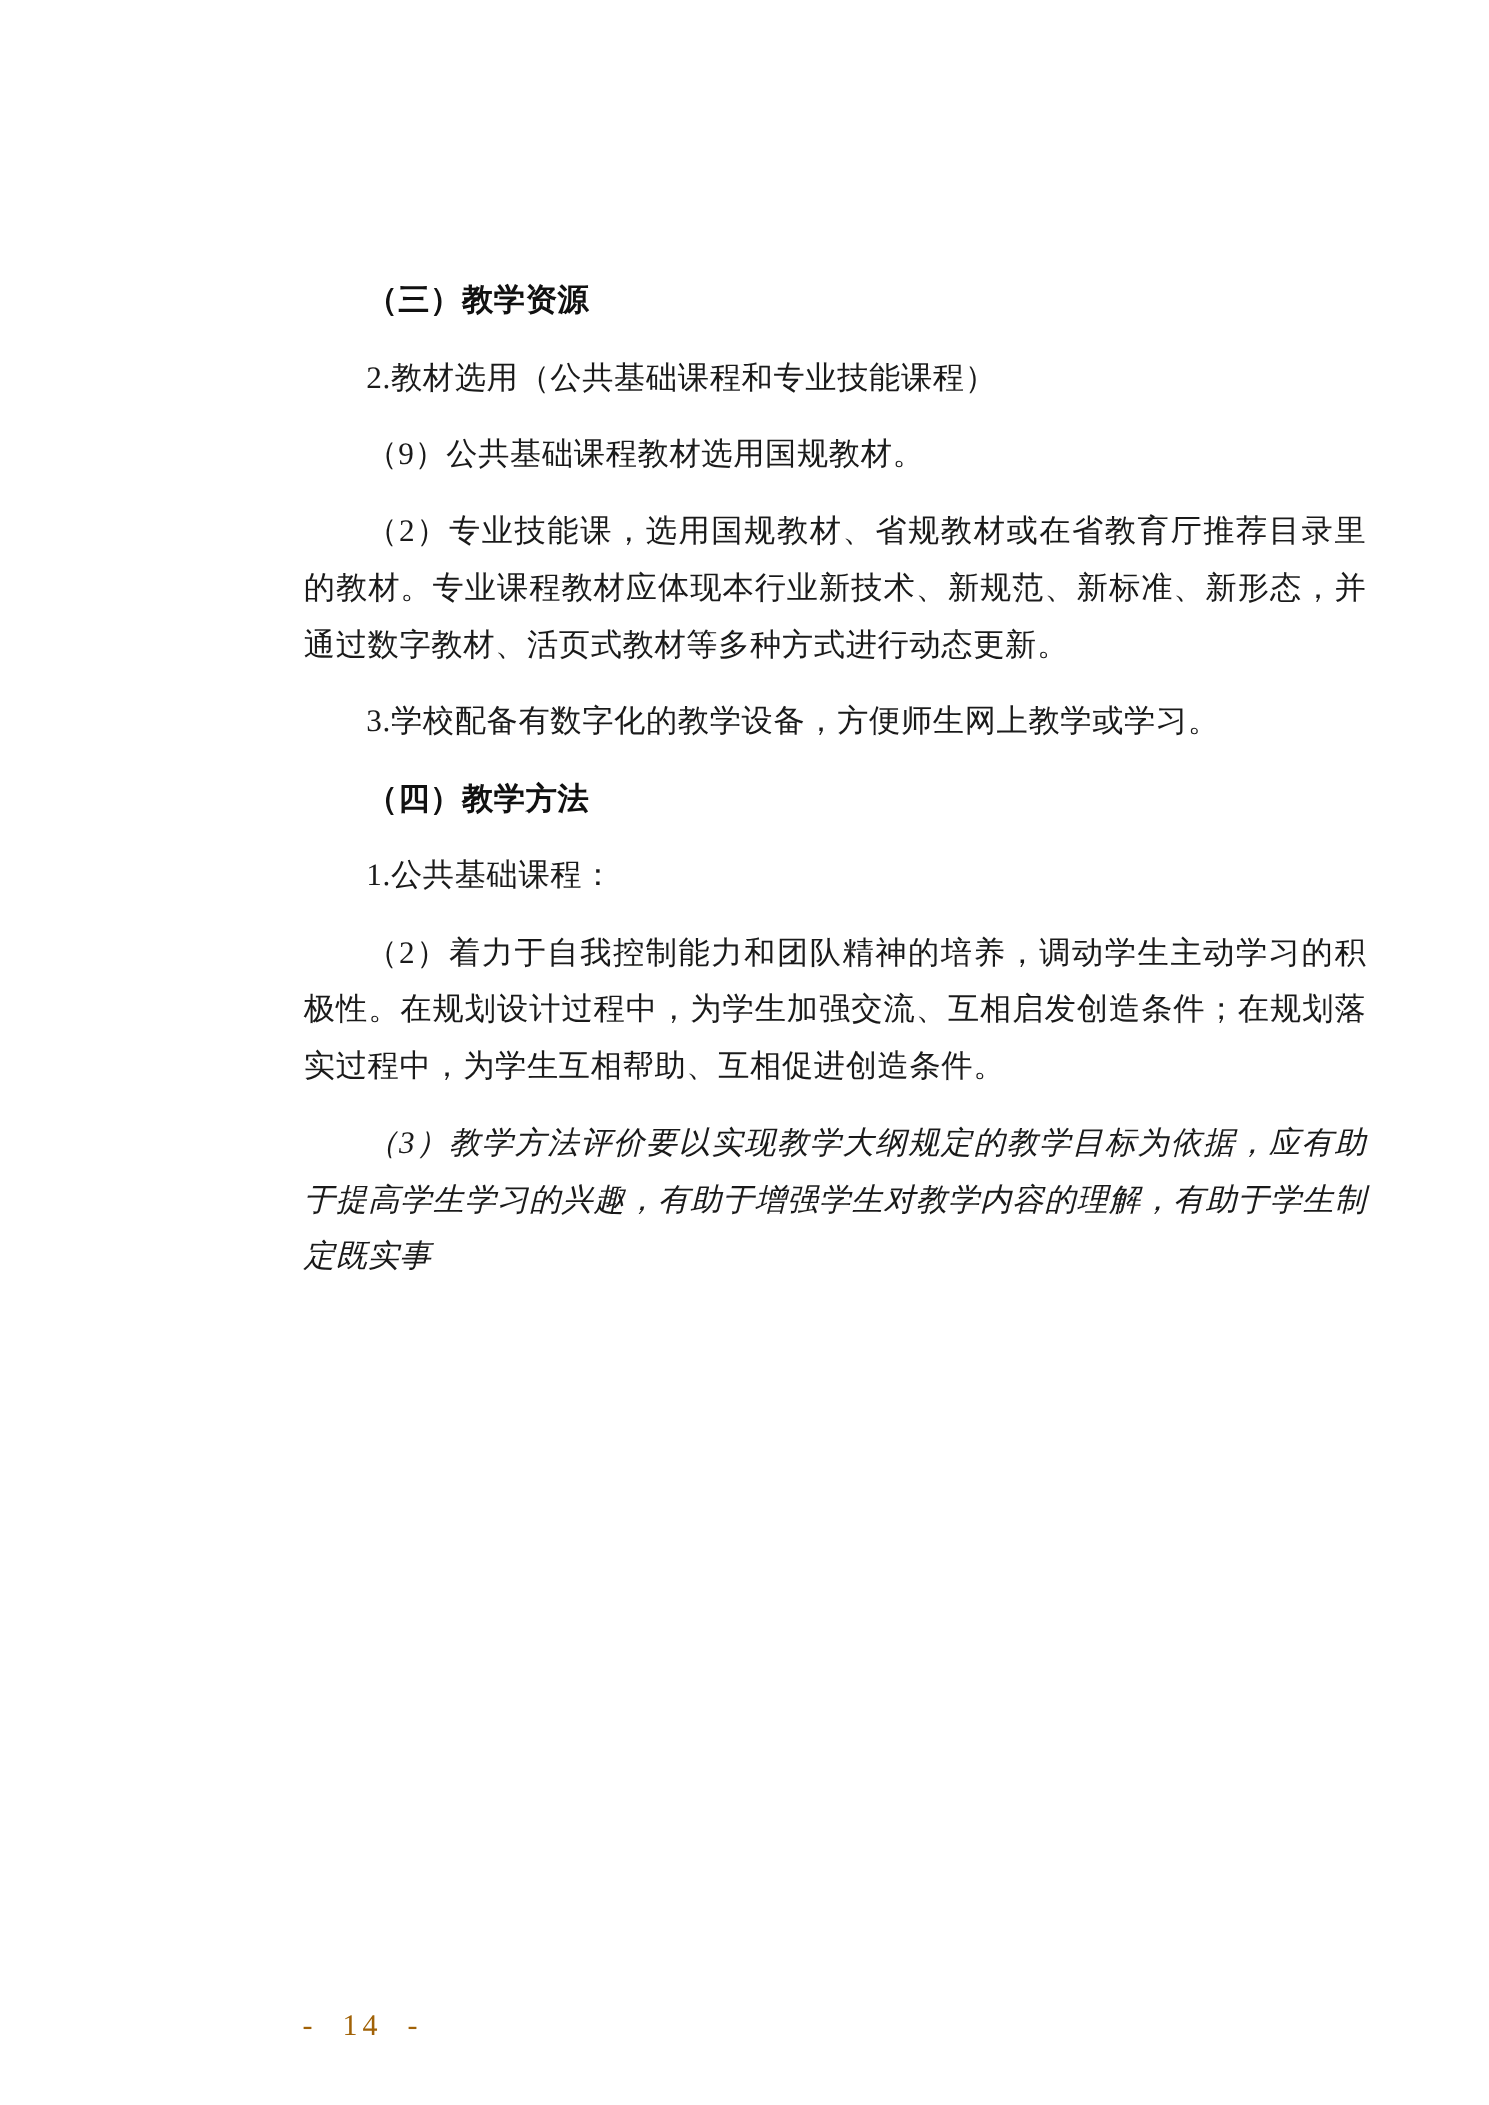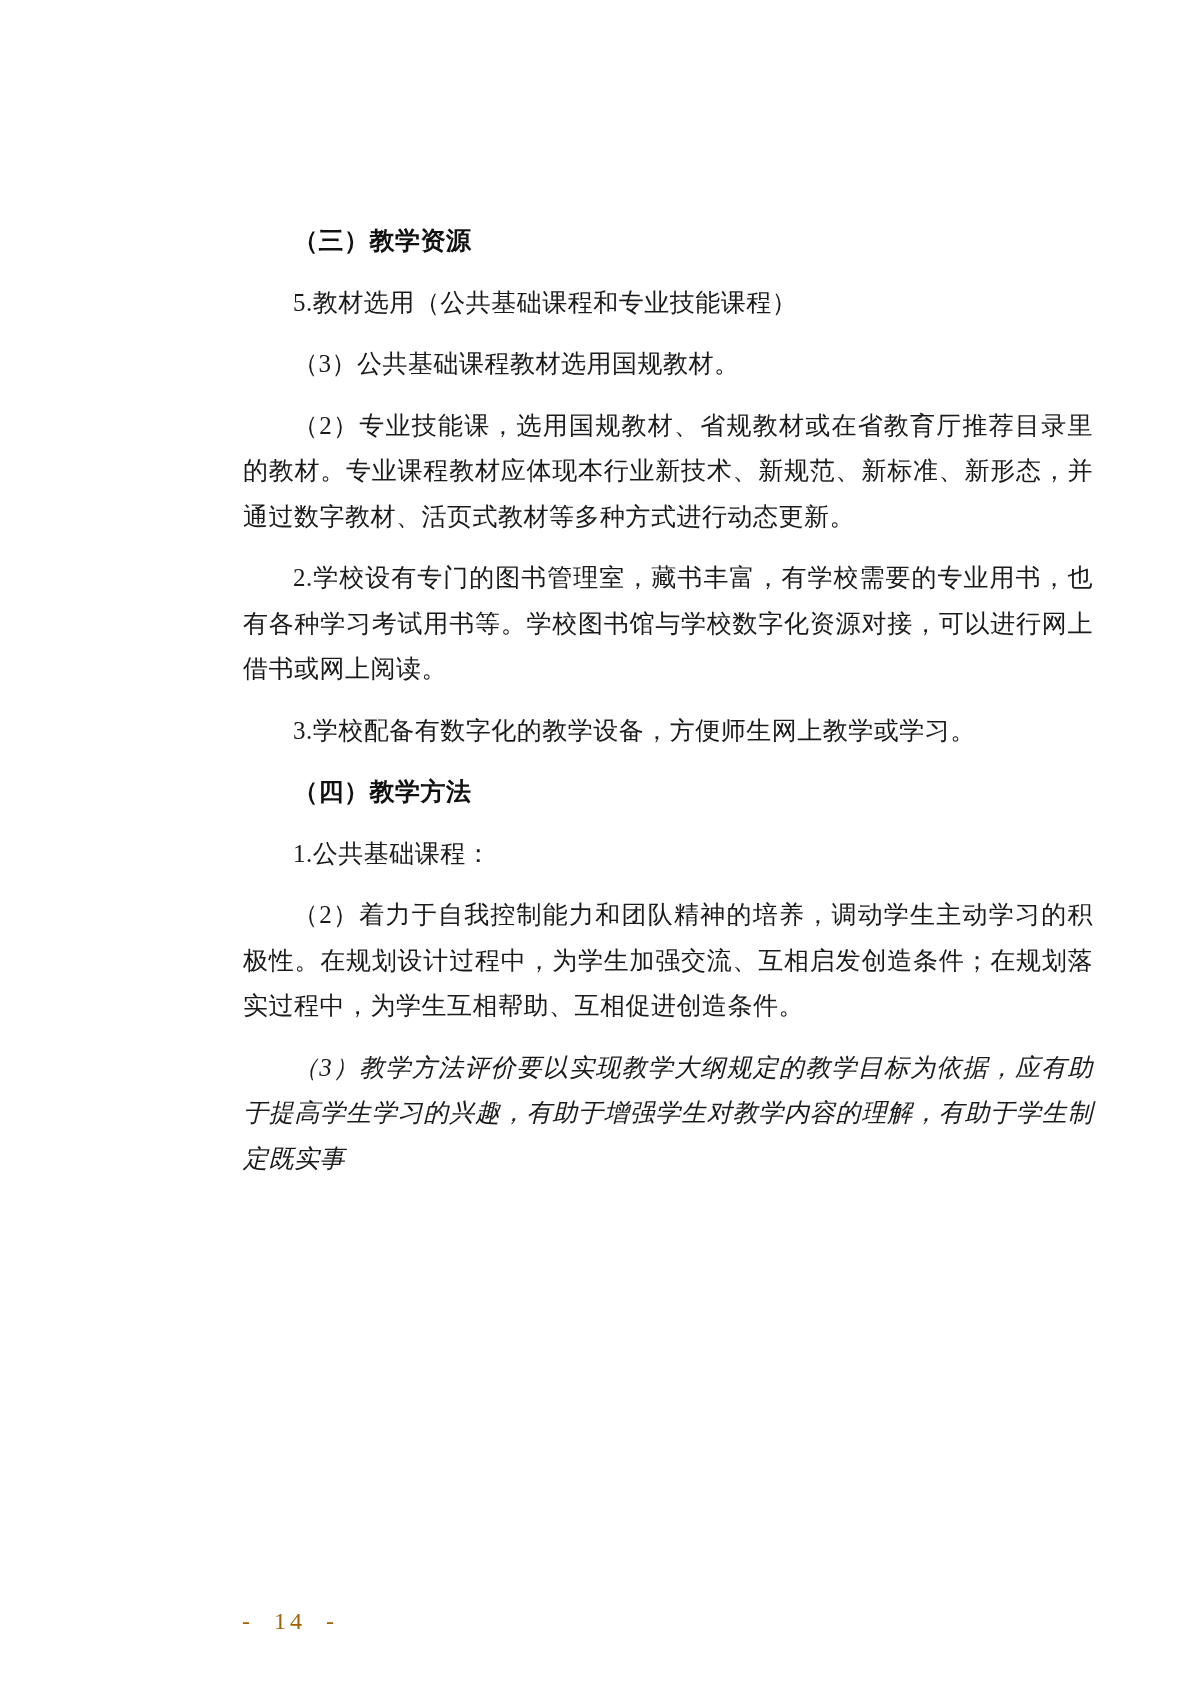--- a/index.html
+++ b/index.html
@@ -54,24 +54,23 @@
     color: #a16207;
     font-family: "Liberation Serif", "DejaVu Serif", serif;
   }
 </style>
 </head>
 <body>
 
 <div class="page">
   <div class="content">
     <div class="block-heading">（三）教学资源</div>
-    <div class="block-para">5.教材选用（公共基础课程和专业技能课程）</div>
-    <div class="block-para">（3）公共基础课程教材选用国规教材。</div>
+    <div class="block-para">2.教材选用（公共基础课程和专业技能课程）</div>
+    <div class="block-para">（9）公共基础课程教材选用国规教材。</div>
     <div class="block-para">（2）专业技能课，选用国规教材、省规教材或在省教育厅推荐目录里的教材。专业课程教材应体现本行业新技术、新规范、新标准、新形态，并通过数字教材、活页式教材等多种方式进行动态更新。</div>
-    <div class="block-para">2.学校设有专门的图书管理室，藏书丰富，有学校需要的专业用书，也有各种学习考试用书等。学校图书馆与学校数字化资源对接，可以进行网上借书或网上阅读。</div>
     <div class="block-para">3.学校配备有数字化的教学设备，方便师生网上教学或学习。</div>
     <div class="block-heading">（四）教学方法</div>
     <div class="block-para">1.公共基础课程：</div>
     <div class="block-para">（2）着力于自我控制能力和团队精神的培养，调动学生主动学习的积极性。在规划设计过程中，为学生加强交流、互相启发创造条件；在规划落实过程中，为学生互相帮助、互相促进创造条件。</div>
     <div class="block-para cutoff">（3）教学方法评价要以实现教学大纲规定的教学目标为依据，应有助于提高学生学习的兴趣，有助于增强学生对教学内容的理解，有助于学生制定既实事</div>
   </div>
   <div class="footer-pagenum">- 14 -</div>
 </div>
 
 </body></html>

